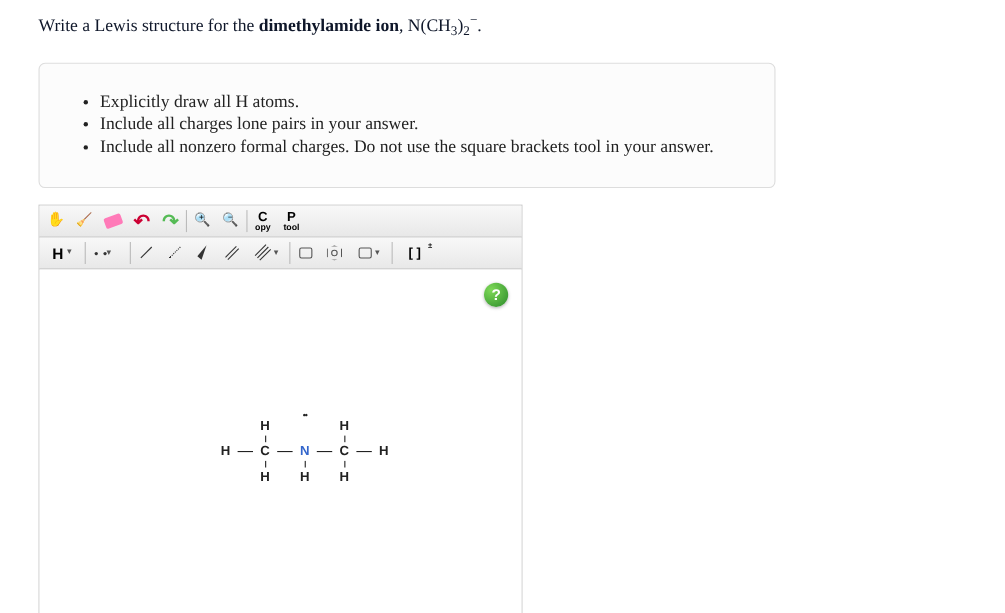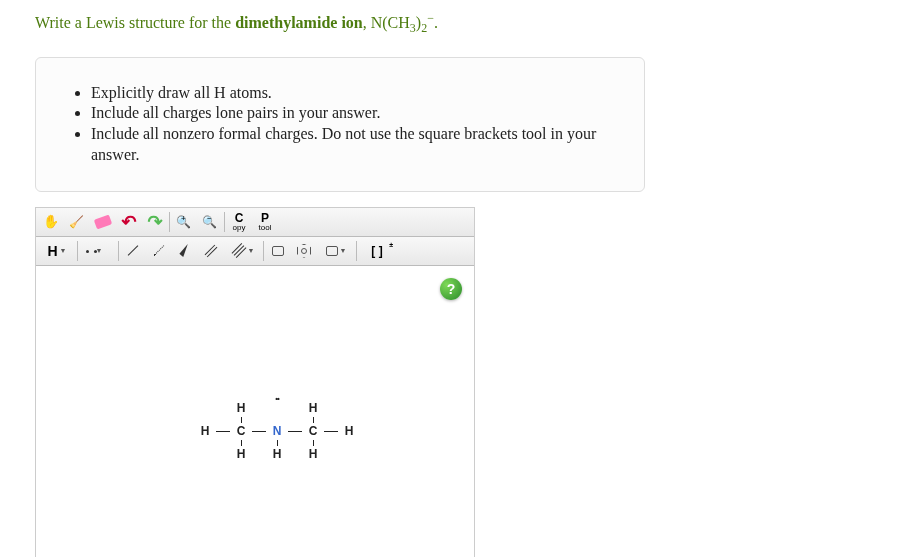--- a/index.html
+++ b/index.html
@@ -1,29 +1,29 @@
 <!DOCTYPE html>
 <html><head>
   <meta charset="utf-8">
   <style>
     * { margin: 0; padding: 0; box-sizing: border-box; }
     body { font-family: Georgia, 'Times New Roman', serif; background: #fff; padding: 0; }
     .content { padding: 8px 35px; }
-    .question { font-size: 16px; color: #4d7c0f; margin-bottom: 20px; padding-top: 3px; }
+    .question { font-size: 16px; color: #0f172a; margin-bottom: 20px; padding-top: 3px; }
     .question b { font-weight: bold; }
     .formula { font-family: 'Times New Roman', serif; }
     .sub { font-size: 0.75em; vertical-align: sub; }
     .sup { font-size: 0.75em; vertical-align: super; }
     
     .instructions-box {
       border: 1px solid #ddd;
       border-radius: 6px;
       padding: 25px 30px;
       margin-bottom: 15px;
-      width: 610px;
+      width: 670px;
       background: #fcfcfc;
     }
     .instructions-box ul { list-style: disc; padding-left: 25px; }
     .instructions-box li { font-size: 16px; color: #222; line-height: 1.3; }
     
     .editor-container {
       width: 440px;
       border: 1px solid #ccc;
     }
     
@@ -43,21 +43,21 @@
       align-items: center;
       justify-content: center;
       cursor: pointer;
       font-size: 14px;
       background: transparent;
       position: relative;
     }
     .tool-btn.wide { width: 38px; }
     .tool-btn.text-btn { font-family: Arial; font-size: 10px; font-weight: bold; flex-direction: column; line-height: 1; }
     .tool-btn.text-btn .top { font-size: 12px; }
-    .tool-btn.text-btn .bot { font-size: 8px; font-weight: normal; }
+    .tool-btn.text-btn .bot { font-size: 8px; font-weight: bold; }
     .dropdown-arrow { font-size: 7px; margin-left: 2px; color: #555; }
     .sep { width: 1px; background: #bbb; margin: 2px 1px; }
     
     .canvas-area {
       position: relative;
       height: 320px;
       background: #fff;
     }
     .help-btn {
       position: absolute;

